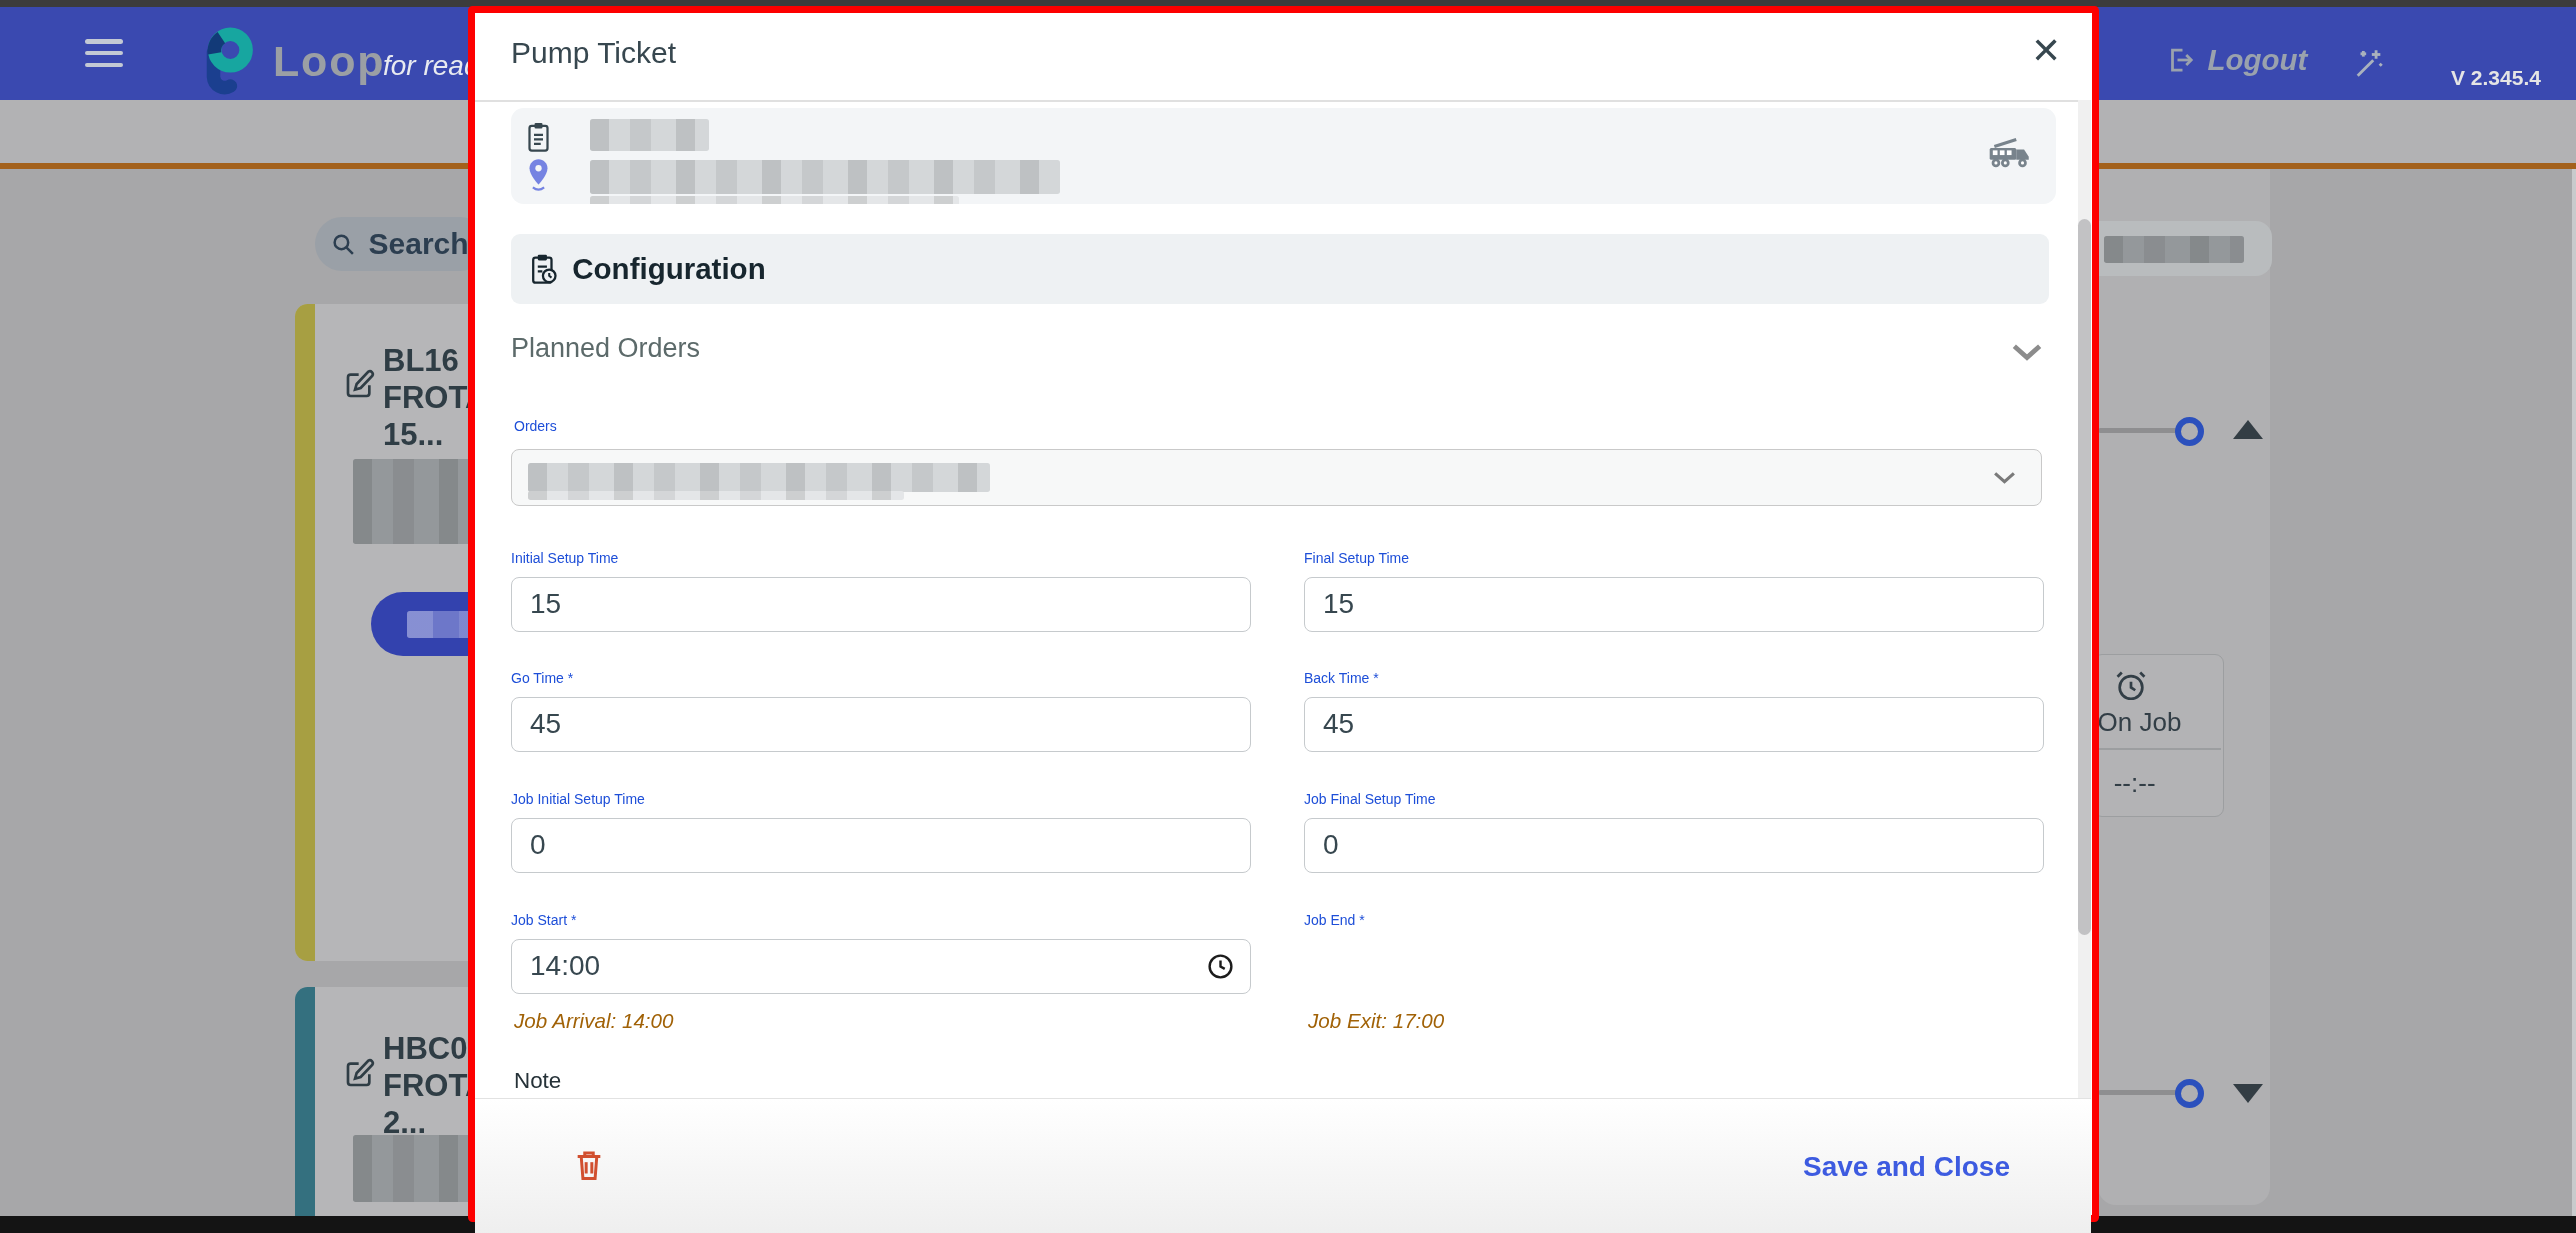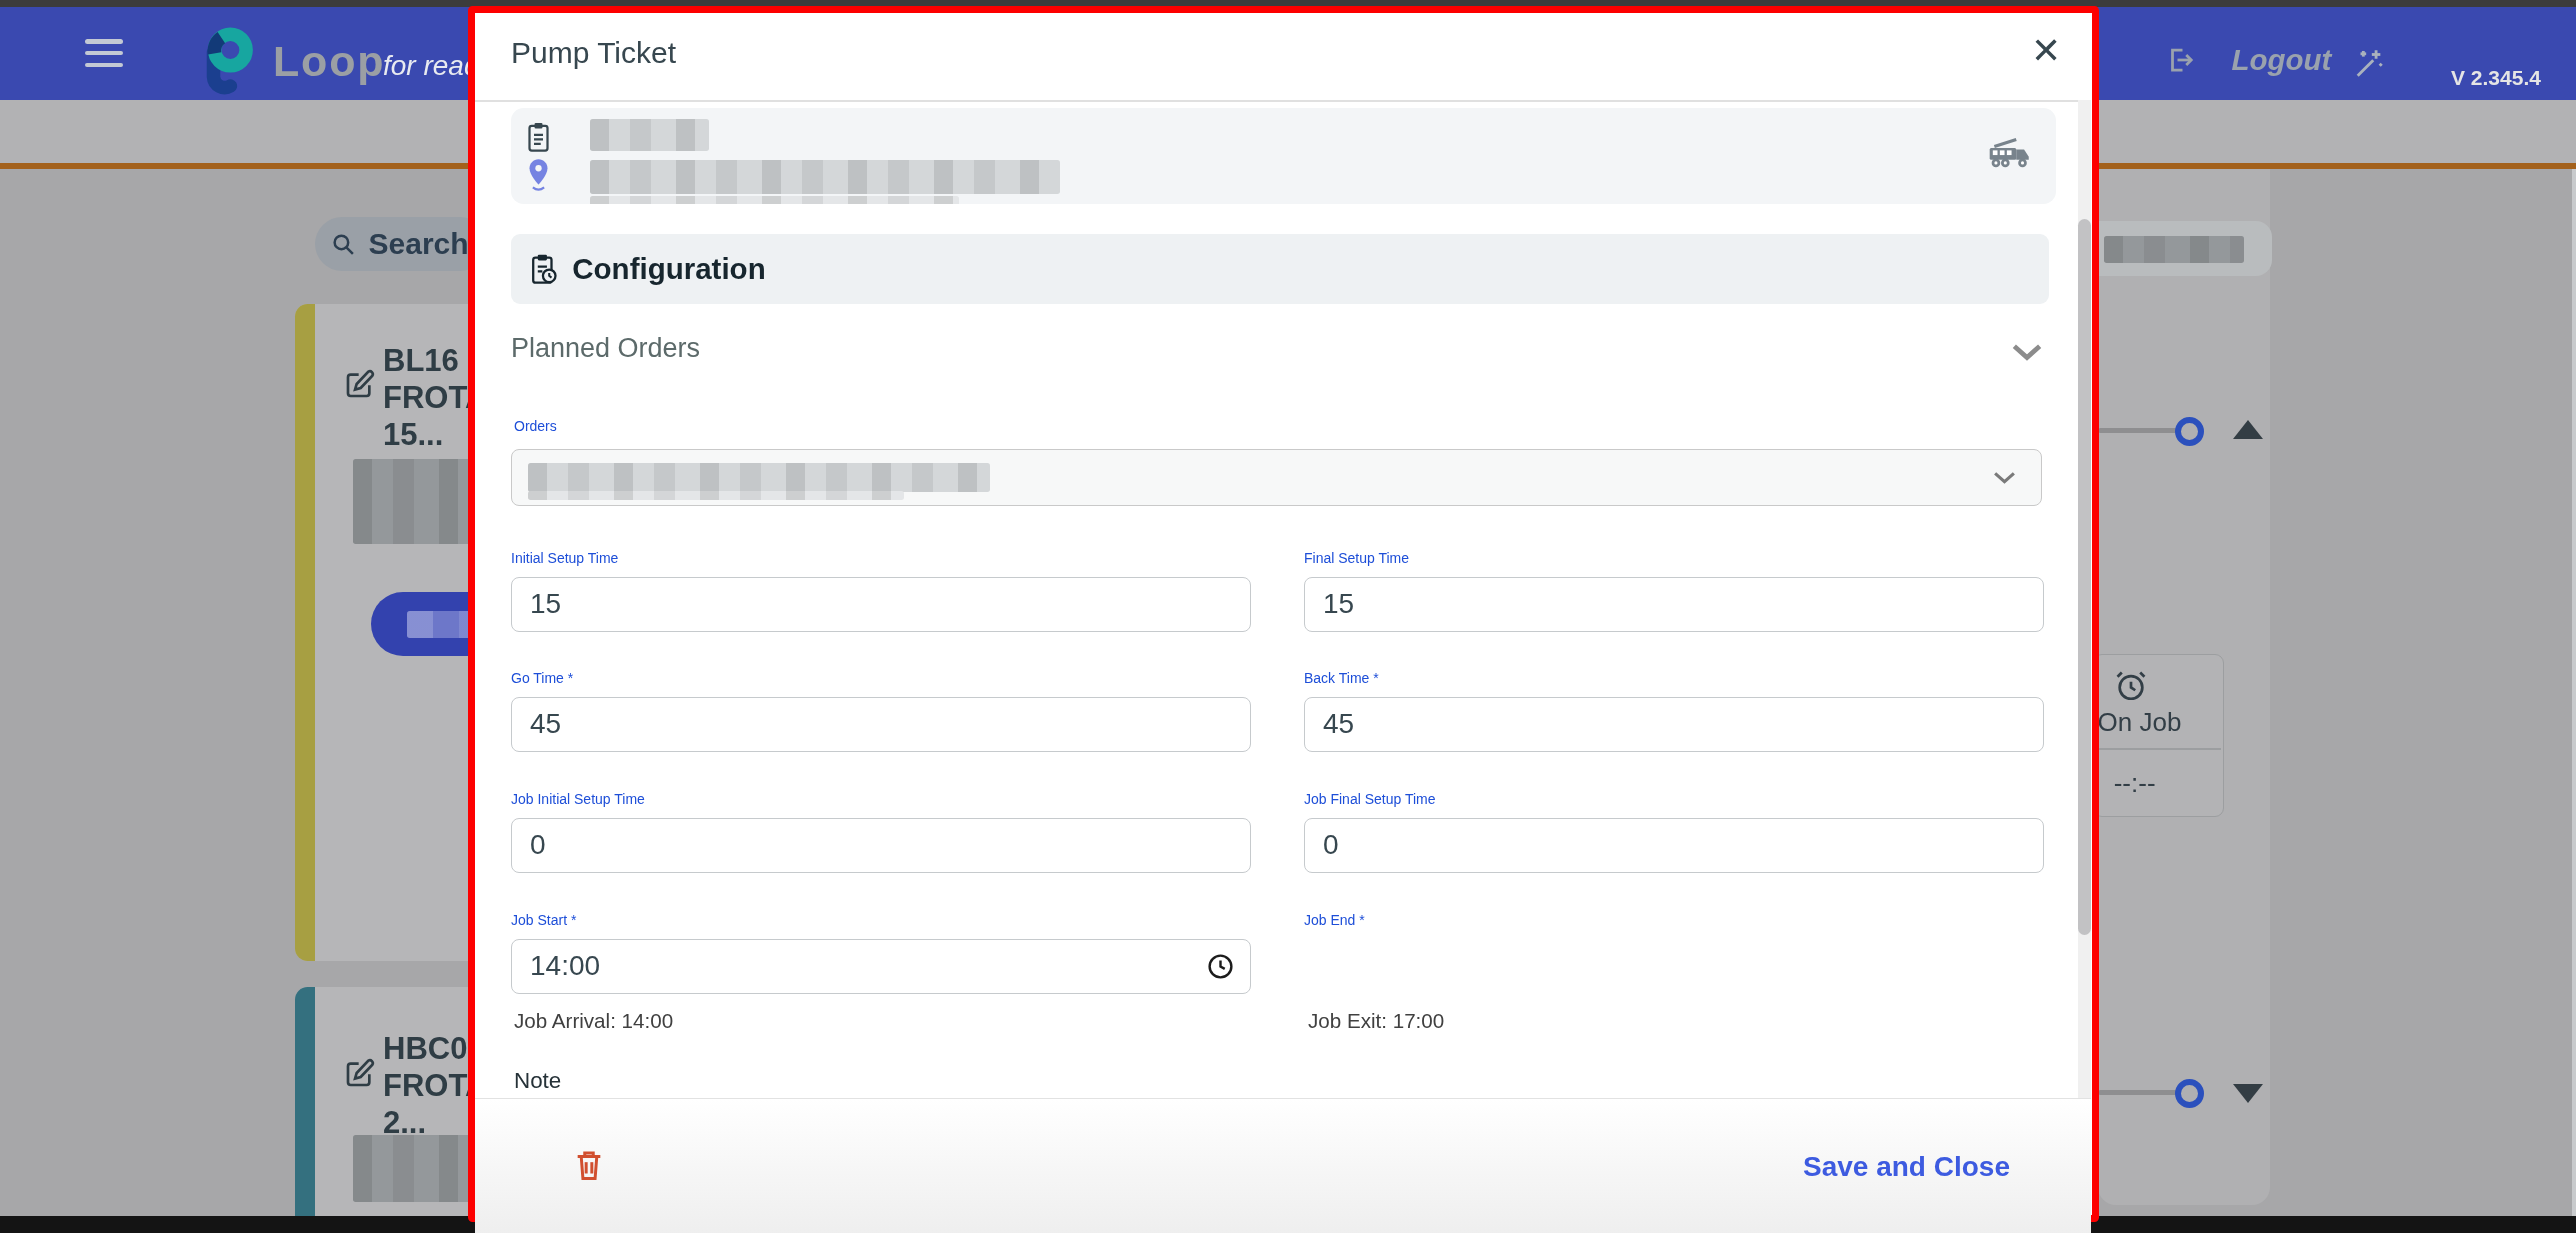--- a/index.html
+++ b/index.html
@@ -9,21 +9,21 @@
   
   .redact{background-color:#d4d7d9;background-image:linear-gradient(90deg,rgba(0,0,0,.10) 0 22%,rgba(0,0,0,0) 22% 47%,rgba(0,0,0,.07) 47% 71%,rgba(0,0,0,0) 71%);background-size:86px 100%;border-radius:2.7px;}
   .redact.dark{background-color:#94989b;}
   .redact.light{background-color:#e4e6e8;}
   .redact.blue{background-color:#6d77c9;background-image:linear-gradient(90deg,rgba(255,255,255,.18) 0 30%,rgba(255,255,255,0) 30% 60%,rgba(255,255,255,.12) 60% 85%,rgba(255,255,255,0) 85%);}
   
   .hbar{left:0;top:7.2px;width:2576px;height:93px;background:#3a49b0;}
   .hamb span{display:block;width:38px;height:4.5px;border-radius:2.7px;background:#c3c9d4;margin-bottom:7.2px;}
   .brand{font-size:43px;font-weight:bold;color:#9b9fa4;letter-spacing:1.8px;}
   .tagline{font-size:28px;font-style:italic;color:#e8eaf0;white-space:nowrap;}
-  .logout{font-size:29.5px;font-style:italic;font-weight:bold;color:#9aa2ad;margin-left:24px;}
+  .logout{font-size:29.5px;font-style:italic;font-weight:bold;color:#9aa2ad;}
   .version{font-size:21px;font-weight:bold;color:#e5e5e5;margin-top:12px;}
   
   .toolband{left:0;top:100px;width:2576px;height:63px;background:#b2b2b4;}
   .orangeline{left:0;top:163px;width:2576px;height:6.3px;background:#a3611c;}
   .content{left:0;top:169px;width:2576px;height:1047px;background:#a7a7a9;}
   .botbar{left:0;top:1216px;width:2576px;height:17px;background:#141414;}
   .searchpill{left:315px;top:217px;width:172px;height:54px;border-radius:27px;background:#9aa0a7;display:flex;align-items:center;padding-left:16px;gap:12.5px;}
   .searchpill .lbl{font-size:30px;font-weight:bold;color:#2c3e50;}
   .rpanel{left:2098px;top:169px;width:172px;height:1036px;background:#b0b0b2;border-radius:0 0 18px 18px;}
   .rpill{left:2093px;top:221px;width:179px;height:55px;border-radius:0 16px 16px 0;background:#b9bcbe;}
@@ -42,21 +42,21 @@
   .m-title{font-size:30px;color:#37474f;}
   .m-close{font-size:36px;color:#37474f;line-height:1;cursor:default;}
   .m-div{height:1.8px;background:#e0e0e0;}
   .infocard{left:36px;top:95px;width:1545px;height:96px;background:#f3f5f7;border-radius:12.5px;overflow:hidden;}
   .secband{left:36px;top:221px;width:1538px;height:70px;background:#eef1f3;border-radius:9px;display:flex;align-items:center;gap:14.3px;padding-left:18px;}
   .secband .t{font-size:29.5px;font-weight:bold;color:#17262e;}
   .collapse-t{font-size:27px;color:#5c6a6a;}
   .f-label{font-size:14px;color:#1d4ed8;margin-bottom:10.7px;}
   .f-input{width:740px;height:55px;border:1.8px solid #c6cacd;border-radius:8px;font-size:28px;color:#37474f;padding:0 54px 0 18px;background:#fff;outline:none;}
   .sel{left:36px;top:436px;width:1531px;height:57px;background:#f7f8f8;border:1.8px solid #c9c9c9;border-radius:8px;}
-  .hint{font-size:20.6px;color:#404040;}
+  .hint{font-size:20.6px;font-style:italic;color:#a16207;}
   .note-l{font-size:22.4px;color:#263238;}
   .footer{left:0;top:1085px;width:1616px;height:148px;border-top:1.8px solid #e2e2e2;background:linear-gradient(#ffffff,#ededed);}
   .save{font-size:28px;font-weight:bold;color:#3d5be0;}
   .sb-track{left:1603px;top:87px;width:13.4px;height:998px;background:#f0f0f0;}
   .sb-thumb{left:1603px;top:206px;width:13.4px;height:716px;background:#c2c2c4;border-radius:7.2px;}
 </style>
 </head>
 <body>
 
 <div id="stage">

